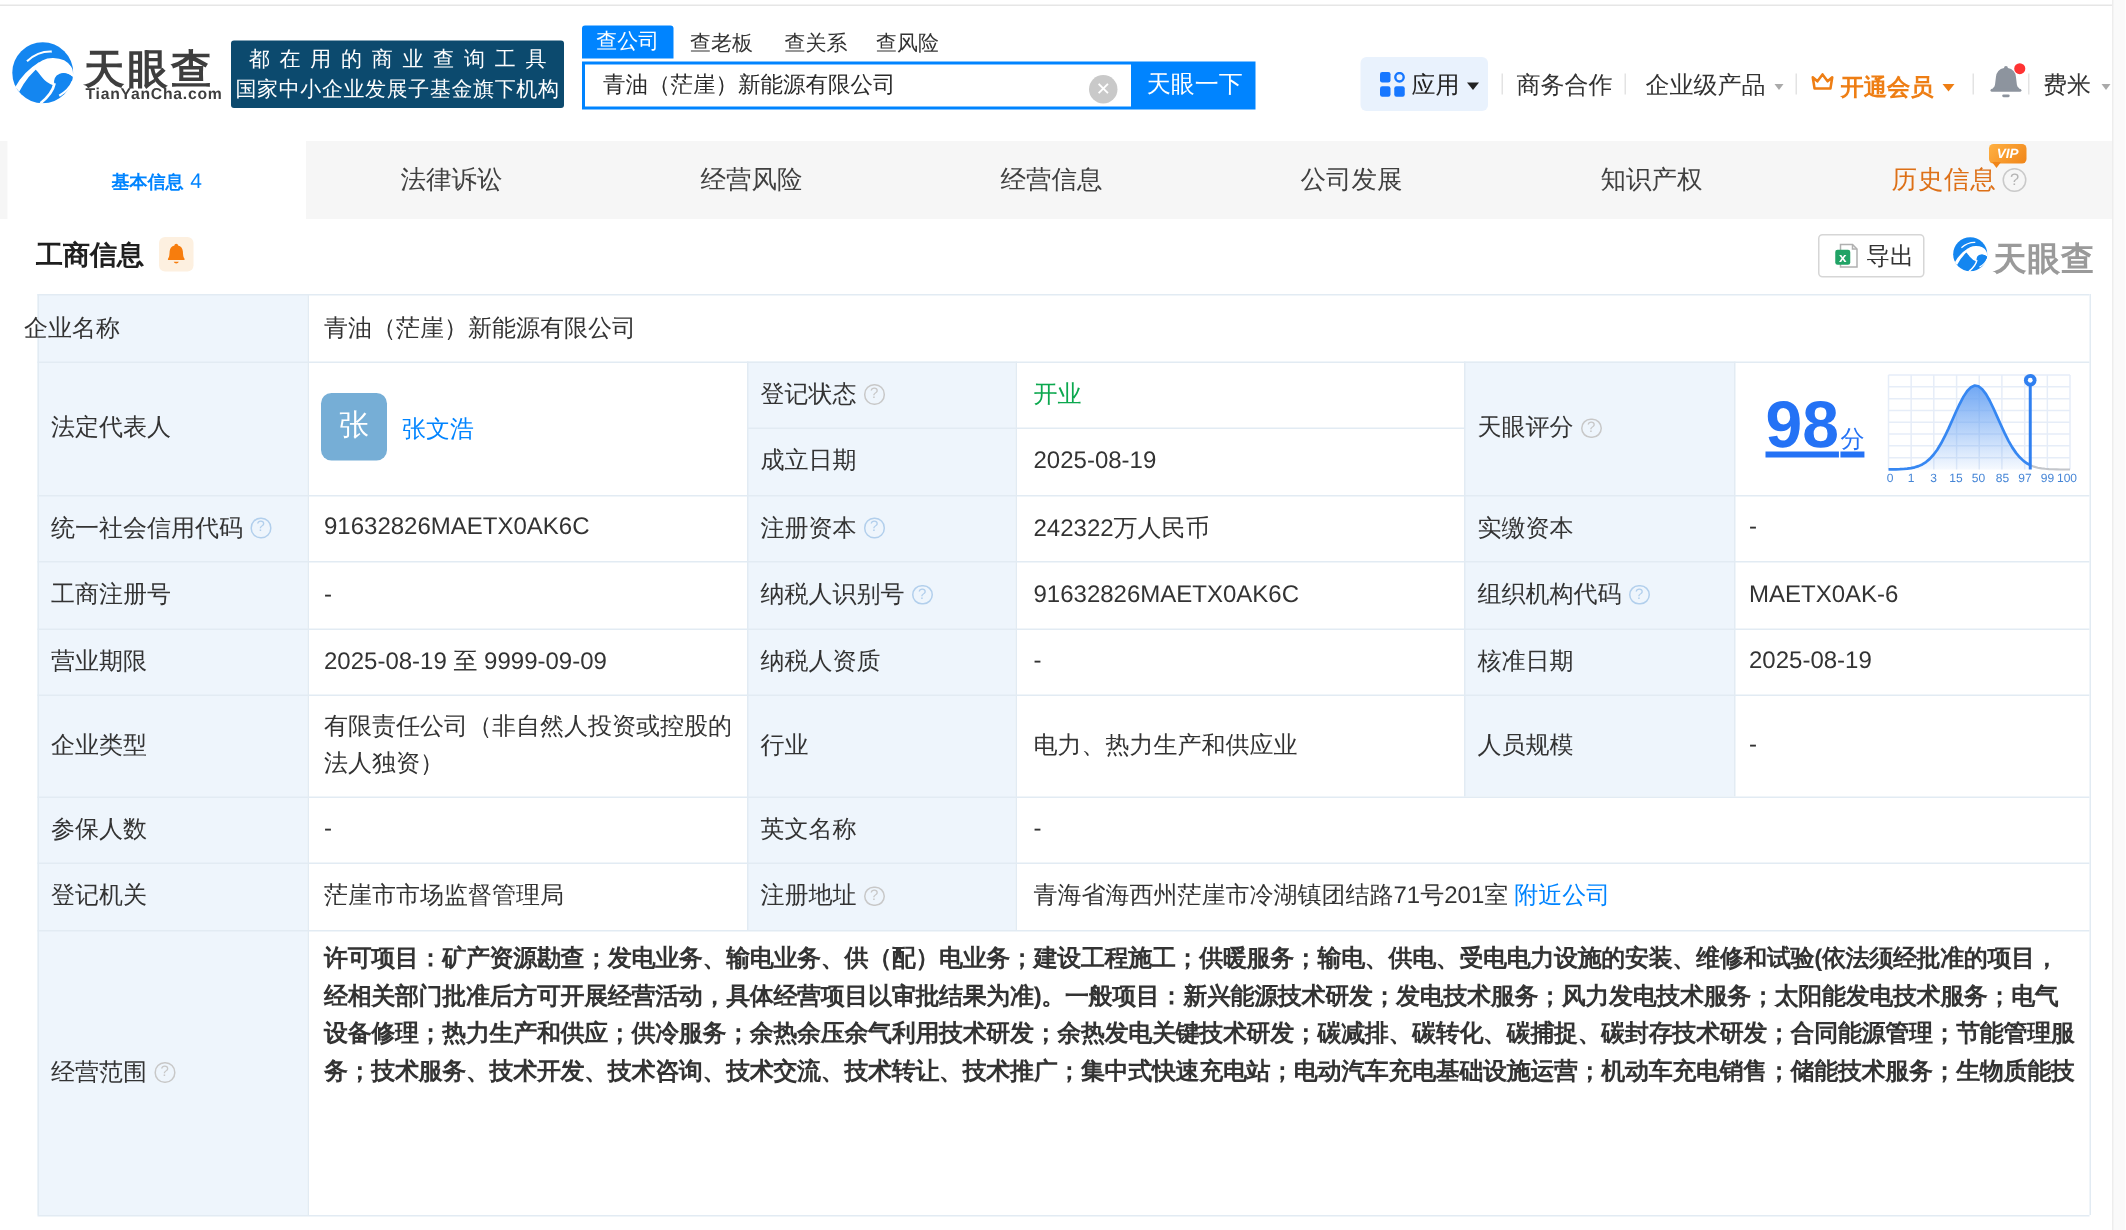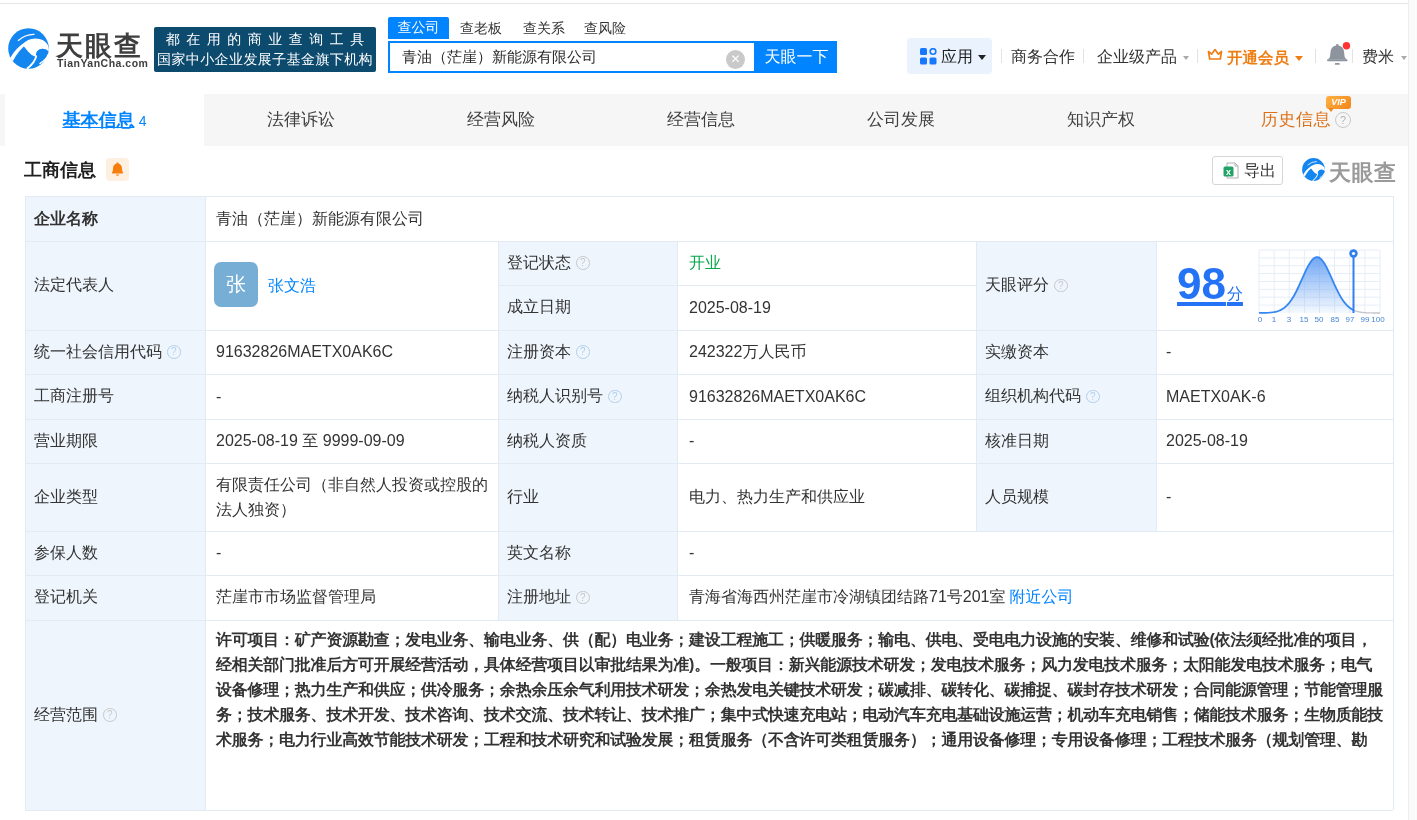--- a/index.html
+++ b/index.html
@@ -70,21 +70,21 @@
 <svg class="abs" style="left:1325px;top:42px;" width="28" height="24" viewBox="0 0 28 24">
   <path d="M3.5 17.5 L3.5 16.8 Q4.8 16 5 14.5 L5.6 9.5 Q6.2 4.2 11 3.4 Q11 2 12.3 2 Q13.6 2 13.6 3.4 Q18.4 4.2 19 9.5 L19.6 14.5 Q19.8 16 21.1 16.8 L21.1 17.5 Z" fill="#8d949e"></path>
   <rect x="2" y="17.2" width="20.6" height="2" rx="1" fill="#8d949e"></rect>
   <rect x="9.8" y="21" width="5" height="1.8" rx="0.9" fill="#8d949e"></rect>
   <circle cx="21.5" cy="3.8" r="3.7" fill="#f33"></circle>
 </svg>
 <div class="abs" style="left:1362px;top:47px;font-size:16px;color:#333;">费米<span class="caret" style="border-top-color:#aaa;border-left-width:3.5px;border-right-width:3.5px;border-top-width:4.5px;vertical-align:2px;margin-left:7px;"></span></div>
 
 <div class="abs" style="left:0;top:94px;width:1408px;height:52px;background:#f6f6f6;"></div>
 <div class="abs" style="left:5px;top:94px;width:199px;height:52px;background:#fff;"></div>
-<div class="abs" style="left:5px;top:94px;width:199px;height:52px;text-align:center;line-height:52px;"><span style="font-size:18px;font-weight:bold;color:#0084ff;text-decoration:underline;">基本信息</span> <span style="font-size:14px;color:#0084ff;">4</span></div>
+<div class="abs" style="left:5px;top:94px;width:199px;height:52px;text-align:center;line-height:52px;"><span style="font-size:12px;font-weight:bold;color:#0084ff;">基本信息</span> <span style="font-size:14px;color:#0084ff;">4</span></div>
 <div class="abs tabtx" style="left:201px;top:94px;width:200px;height:52px;text-align:center;line-height:52px;font-size:17px;color:#404040;">法律诉讼</div>
 <div class="abs tabtx" style="left:401px;top:94px;width:200px;height:52px;text-align:center;line-height:52px;font-size:17px;color:#404040;">经营风险</div>
 <div class="abs tabtx" style="left:601px;top:94px;width:200px;height:52px;text-align:center;line-height:52px;font-size:17px;color:#404040;">经营信息</div>
 <div class="abs tabtx" style="left:801px;top:94px;width:200px;height:52px;text-align:center;line-height:52px;font-size:17px;color:#404040;">公司发展</div>
 <div class="abs tabtx" style="left:1001px;top:94px;width:200px;height:52px;text-align:center;line-height:52px;font-size:17px;color:#404040;">知识产权</div>
 <div class="abs" style="left:1261px;top:94px;height:52px;line-height:52px;font-size:17px;color:#dd7017;letter-spacing:0.5px;">历史信息</div>
 <div class="abs" style="left:1335px;top:112px;width:16px;height:16px;border:1px solid #c9c9c9;border-radius:50%;color:#b5b5b5;font-size:11px;line-height:14px;text-align:center;">?</div>
 <div class="abs" style="left:1326px;top:96px;width:25px;height:13px;background:linear-gradient(135deg,#ffb143,#f08519);border-radius:3px;color:#fff;font-size:9px;font-weight:bold;font-style:italic;text-align:center;line-height:13px;">VIP</div>
 <div class="abs" style="left:1328px;top:108px;width:0;height:0;border-left:3px solid transparent;border-right:3px solid transparent;border-top:4px solid #f08519;"></div>
 
@@ -132,21 +132,21 @@
 <div class="hline" style="left:498px;top:285px;width:478px;"></div>
 
 <div class="vline" style="left:25px;top:196px;height:614px;"></div>
 <div class="vline" style="left:1393px;top:196px;height:614px;"></div>
 <div class="vline" style="left:205px;top:196px;height:614px;"></div>
 <div class="vline" style="left:498px;top:241px;height:379px;"></div>
 <div class="vline" style="left:677px;top:241px;height:379px;"></div>
 <div class="vline" style="left:976px;top:241px;height:290px;"></div>
 <div class="vline" style="left:1156px;top:241px;height:290px;"></div>
 
-<div class="cell" style="left:34px;top:197px;height:44px;font-weight:bold;">企业名称</div>
+<div class="cell" style="left:16px;top:197px;height:44px;">企业名称</div>
 <div class="cell" style="left:216px;top:197px;height:44px;">青油（茫崖）新能源有限公司</div>
 
 <div class="cell" style="left:34px;top:241px;height:89px;">法定代表人</div>
 <div class="abs" style="left:214px;top:262px;width:44px;height:45px;background:#76aed6;border-radius:7px;color:#fff;font-size:20px;text-align:center;line-height:45px;">张</div>
 <div class="abs" style="left:268px;top:276px;font-size:16px;color:#0084ff;">张文浩</div>
 <div class="cell" style="left:507px;top:241px;height:44px;">登记状态<span class="qmark qgray">?</span></div>
 <div class="cell" style="left:689px;top:241px;height:44px;color:#0ba84e;">开业</div>
 <div class="cell" style="left:507px;top:285px;height:45px;">成立日期</div>
 <div class="cell" style="left:689px;top:285px;height:45px;">2025-08-19</div>
 <div class="cell" style="left:985px;top:241px;height:89px;">天眼评分<span class="qmark qgray">?</span></div>
@@ -236,14 +236,13 @@
 <div class="cell" style="left:216px;top:575px;height:45px;">茫崖市市场监督管理局</div>
 <div class="cell" style="left:507px;top:575px;height:45px;">注册地址<span class="qmark qgray">?</span></div>
 <div class="cell" style="left:689px;top:575px;height:45px;">青海省海西州茫崖市冷湖镇团结路71号201室<span style="color:#0084ff;margin-left:4px;">附近公司</span></div>
 
 <div class="cell" style="left:34px;top:620px;height:190px;">经营范围<span class="qmark qgray">?</span></div>
 <div class="abs bizscope" style="left:216px;top:627px;width:1180px;font-size:16px;letter-spacing:-0.23px;line-height:25px;color:#333;white-space:nowrap;font-weight:bold;">
 <div>许可项目：矿产资源勘查；发电业务、输电业务、供（配）电业务；建设工程施工；供暖服务；输电、供电、受电电力设施的安装、维修和试验(依法须经批准的项目，</div>
 <div>经相关部门批准后方可开展经营活动，具体经营项目以审批结果为准)。一般项目：新兴能源技术研发；发电技术服务；风力发电技术服务；太阳能发电技术服务；电气</div>
 <div>设备修理；热力生产和供应；供冷服务；余热余压余气利用技术研发；余热发电关键技术研发；碳减排、碳转化、碳捕捉、碳封存技术研发；合同能源管理；节能管理服</div>
 <div>务；技术服务、技术开发、技术咨询、技术交流、技术转让、技术推广；集中式快速充电站；电动汽车充电基础设施运营；机动车充电销售；储能技术服务；生物质能技</div>
-<div>术服务；电力行业高效节能技术研发；工程和技术研究和试验发展；租赁服务（不含许可类租赁服务）；通用设备修理；专用设备修理；工程技术服务（规划管理、勘</div>
 </div>
 
 </body></html>

